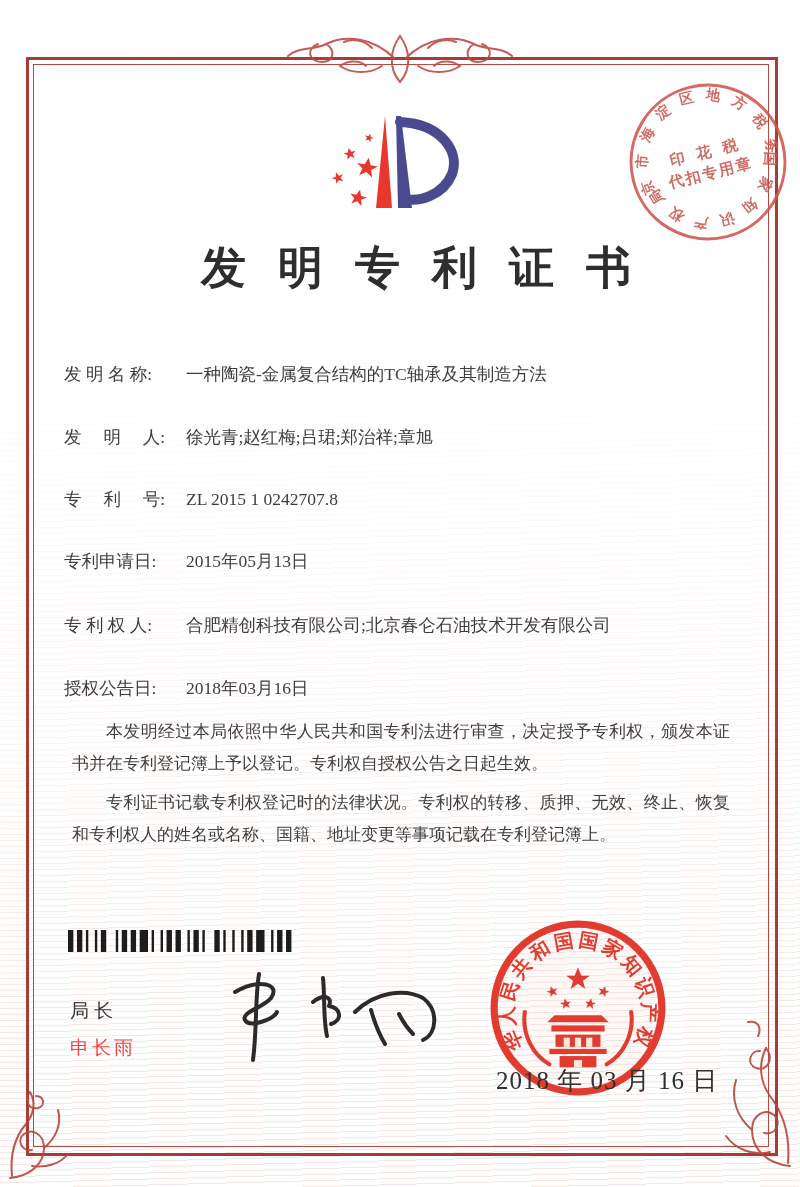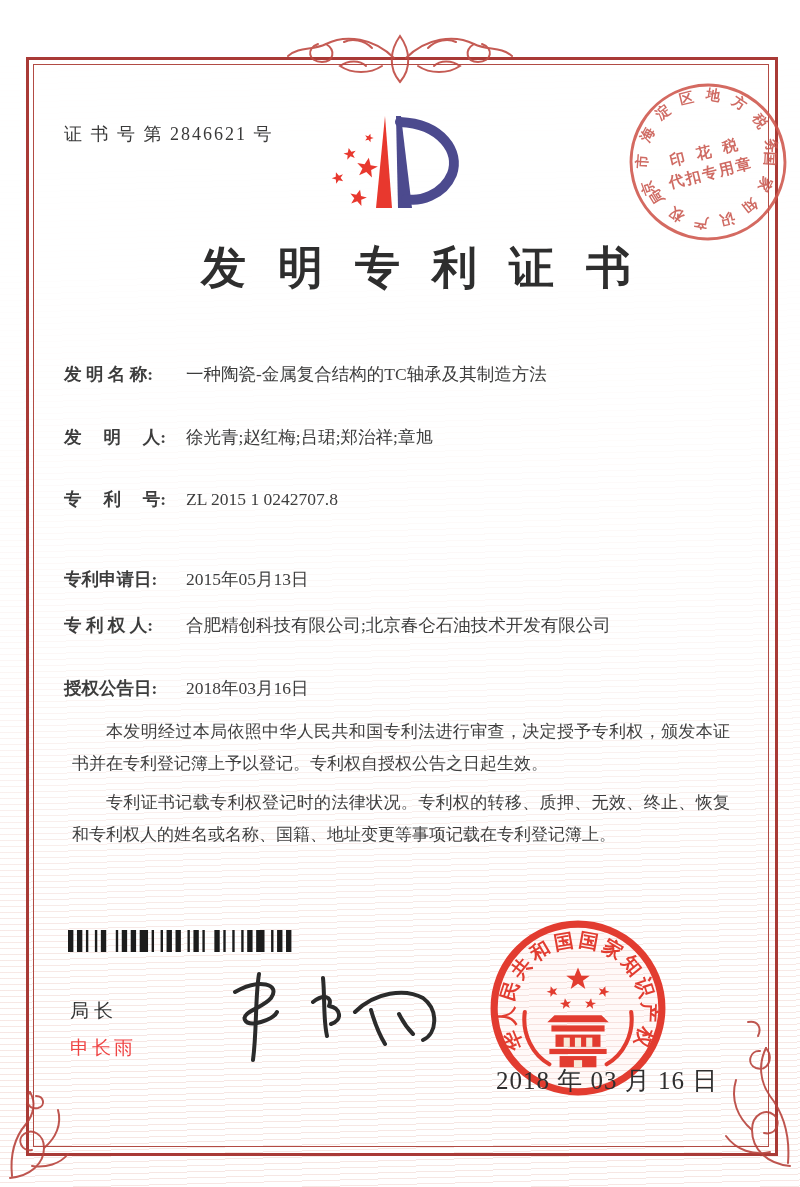--- a/index.html
+++ b/index.html
@@ -15,21 +15,21 @@
     mask-image:linear-gradient(180deg,rgba(0,0,0,0) 0%,rgba(0,0,0,0.08) 30%,rgba(0,0,0,0.35) 55%,rgba(0,0,0,0.9) 78%,#000 92%);
   }
   .frame-outer{position:absolute;left:26px;top:57px;width:746px;height:1093px;border:3px solid #a93a36;}
   .frame-inner{position:absolute;left:33px;top:64px;width:734px;height:1081px;border:1px solid #b24b44;}
   .abs{position:absolute;}
   .cert-no{left:64px;top:122px;font-size:18px;letter-spacing:2px;color:#3a3a3a;}
   .title{left:16px;top:238px;width:800px;text-align:center;font-size:45px;font-weight:600;
          letter-spacing:32px;padding-left:32px;box-sizing:border-box;color:#2e2e2e;}
   .fields{left:64px;top:356px;width:676px;}
   .field-row{position:absolute;left:0;font-size:17.5px;color:#3d3d3d;white-space:nowrap;}
-  .field-label{display:inline-block;width:112px;white-space:pre;margin-right:10px;font-weight:bold;}
+  .field-label{display:inline-block;width:112px;white-space:pre;margin-right:10px;}
   .body-text{left:64px;top:708px;width:674px;font-size:17px;line-height:31.5px;color:#3f3f3f;text-align:justify;}
   .body-text p{margin:8px;text-indent:2em;}
   .barcode-box{left:68px;top:930px;width:224px;height:22px;}
   .director-title{left:70px;top:998px;font-size:19px;letter-spacing:5px;color:#333;font-family:Liberation Sans, sans-serif;}
   .director-name{left:70px;top:1035px;font-size:19px;letter-spacing:3px;color:#ef4444;font-family:"Liberation Sans","DejaVu Sans",sans-serif;}
   .signature{left:195px;top:968px;width:255px;height:100px;}
   .seal{left:488px;top:918px;width:180px;height:180px;}
   .issue-date{left:496px;top:1064px;font-size:25px;letter-spacing:1px;color:#2f2f2f;z-index:5;}
   .tax-stamp{left:622px;top:76px;width:172px;height:172px;transform:rotate(-14deg);opacity:0.88;}
   .logo{left:312px;top:88px;width:176px;height:142px;}
@@ -91,21 +91,20 @@
       <use href="#starA" transform="translate(26,90) scale(0.60) rotate(-20)"></use>
       <use href="#starA" transform="translate(46,110) scale(0.85) rotate(14)"></use>
       <polygon points="73,28 64,120 80,120"></polygon>
     </g>
     <g fill="#4c4a8e">
       <polygon points="84,28 89,28 100,120 86,120"></polygon>
     </g>
     <path d="M 88,34 C 130,36 148,64 140,86 C 131,108 106,114 94,111" fill="none" stroke="#4c4a8e" stroke-width="10" stroke-linecap="round"></path>
   </svg>
 
-  <div class="cert-no abs">证 书 号 第 2846621 号</div>
 
   <svg class="tax-stamp abs" viewBox="0 0 170 170">
     <defs>
       <path id="stampTop" d="M 29,105 A 60,60 0 1 1 141,105"></path>
       <path id="stampBot" d="M 140,98 A 57,57 0 0 1 30,98"></path>
     </defs>
     <circle cx="85" cy="85" r="76" fill="none" stroke="#cf564c" stroke-width="3"></circle>
     <text font-size="14" fill="#c9574e" letter-spacing="11" font-weight="bold">
       <textPath href="#stampTop" startOffset="50%" text-anchor="middle">北京市海淀区地方税务局</textPath>
     </text>
@@ -115,21 +114,21 @@
       <textPath href="#stampBot" startOffset="50%" text-anchor="middle">国家知识产权局</textPath>
     </text>
   </svg>
 
   <div class="title abs">发明专利证书</div>
 
   <div class="fields abs">
     <div class="field-row" style="top:6px"><span class="field-label">发 明 名 称:</span><span>一种陶瓷-金属复合结构的TC轴承及其制造方法</span></div>
     <div class="field-row" style="top:69px"><span class="field-label">发　 明　 人:</span><span>徐光青;赵红梅;吕珺;郑治祥;章旭</span></div>
     <div class="field-row" style="top:131px"><span class="field-label">专　 利　 号:</span><span>ZL 2015 1 0242707.8</span></div>
-    <div class="field-row" style="top:211px"><span class="field-label">专利申请日:</span><span>2015年05月13日</span></div>
+    <div class="field-row" style="top:193px"><span class="field-label">专利申请日:</span><span>2015年05月13日</span></div>
     <div class="field-row" style="top:257px"><span class="field-label">专 利 权 人:</span><span>合肥精创科技有限公司;北京春仑石油技术开发有限公司</span></div>
     <div class="field-row" style="top:320px"><span class="field-label">授权公告日:</span><span>2018年03月16日</span></div>
   </div>
 
   <div class="body-text abs">
     <p>本发明经过本局依照中华人民共和国专利法进行审查，决定授予专利权，颁发本证书并在专利登记簿上予以登记。专利权自授权公告之日起生效。</p>
     <p>专利证书记载专利权登记时的法律状况。专利权的转移、质押、无效、终止、恢复和专利权人的姓名或名称、国籍、地址变更等事项记载在专利登记簿上。</p>
   </div>
 
   <div class="barcode-box abs">

